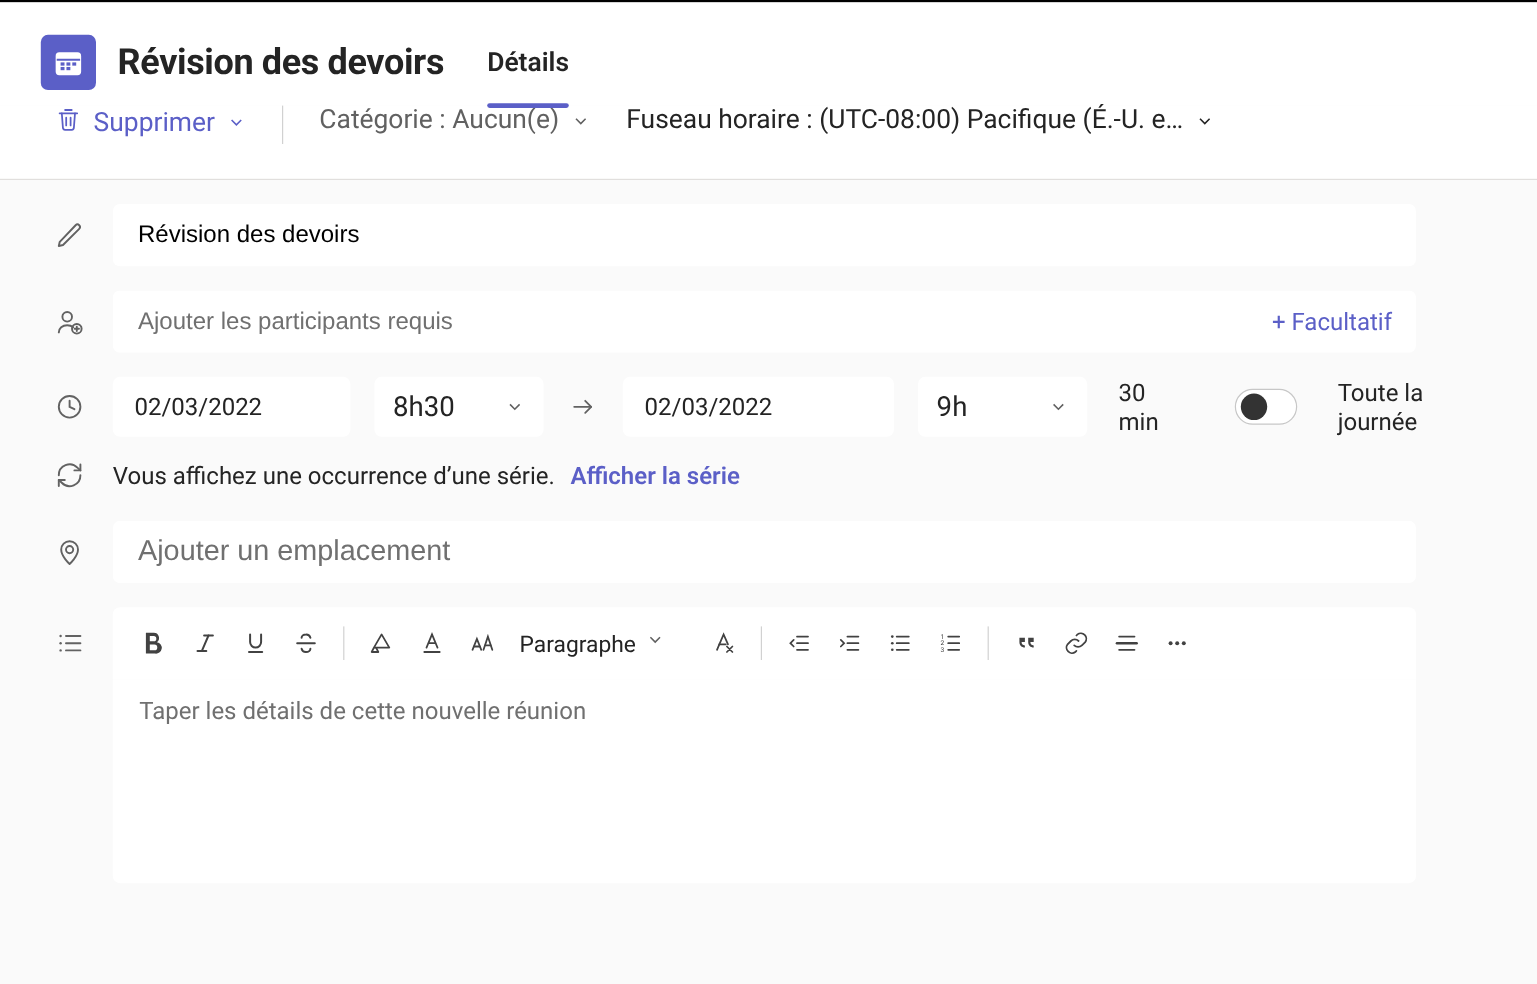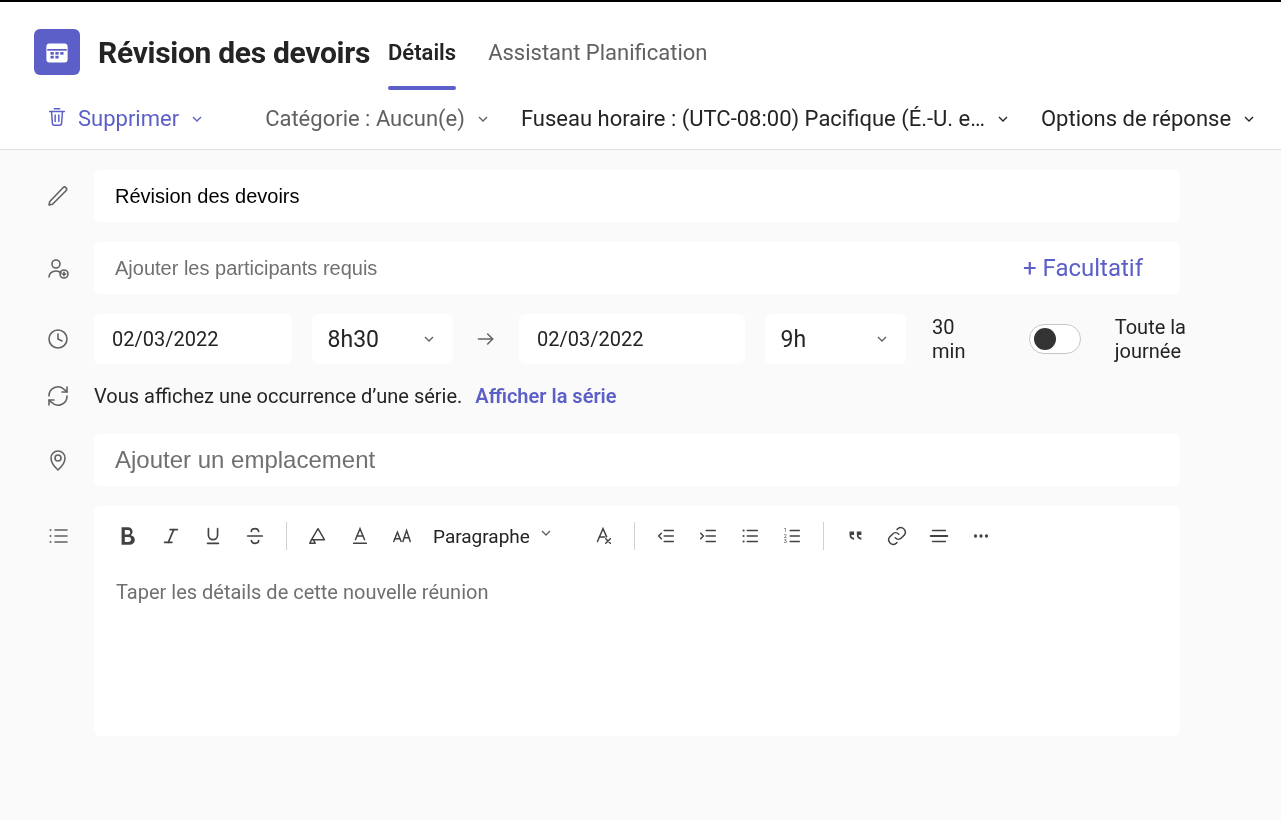--- a/index.html
+++ b/index.html
@@ -35,38 +35,38 @@
     height: 86px;
   }
   .app-icon {
     width: 46px; height: 46px;
     background: var(--purple);
     border-radius: 6px;
     display: flex; align-items: center; justify-content: center;
   }
   .app-icon svg { width: 26px; height: 26px; }
   .page-title { font-size: 30px; font-weight: 700; letter-spacing: -0.3px; }
-  .tabs { display: flex; gap: 32px; margin-left: 0; align-self: stretch; }
+  .tabs { display: flex; margin-left: 18px; align-self: stretch; }
   .tab {
     font-size: 22px;
     color: var(--text-secondary);
     display: flex; align-items: center;
     height: 100%;
     position: relative;
     cursor: pointer;
   }
   .tab.active { color: var(--text); font-weight: 600; }
   .tab.active::after {
     content: ""; position: absolute; left: 0; right: 0; bottom: -2px;
     height: 4px; background: var(--purple); border-radius: 2px;
   }
 
   
   .toolbar {
-    display: flex; align-items: center;
+    display: flex; align-items: flex-start;
     padding: 0 44px 0 46px;
     height: 62px;
     background: var(--bg);
     border-bottom: 1px solid var(--border);
     gap: 30px;
   }
   .toolbar-item {
     display: flex; align-items: center; gap: 10px;
     color: var(--text); font-size: 22px; cursor: pointer;
     white-space: nowrap;
@@ -98,21 +98,21 @@
     border-radius: 6px;
     height: 52px;
     padding: 0 18px;
     display: flex; align-items: center;
     font-size: 20px;
   }
   .field-box.full { flex: 1; max-width: 1086px; }
   .title-input { flex: 1; font-size: 20px; border:none; outline:none; background:transparent; }
   .attendee-box { position: relative; }
   .attendee-box input { flex:1; border:none; outline:none; font-size:20px; background:transparent; }
-  .optional-link { color: var(--purple); font-size: 24px; position:absolute; right:36px; cursor:pointer;text-align:center; }
+  .optional-link { color: var(--purple); font-size: 20px; position:absolute; right:19px; cursor:pointer;text-align:center; }
 
   
   .time-row { align-items:center; }
   .date-box {
     background: var(--bg); border-radius:6px; height:50px;
     display:flex; align-items:center; padding:0 18px; font-size:20px;
     width: 210px;
   }
   .time-select {
     background: var(--bg); border-radius:6px; height:50px;
@@ -167,21 +167,20 @@
       <rect x="6" y="12" width="3" height="2.5" fill="#5b5fc7" stroke="none"></rect>
       <rect x="10.5" y="12" width="3" height="2.5" fill="#5b5fc7" stroke="none"></rect>
       <rect x="15" y="12" width="3" height="2.5" fill="#5b5fc7" stroke="none"></rect>
       <rect x="6" y="15.5" width="3" height="2.5" fill="#5b5fc7" stroke="none"></rect>
       <rect x="10.5" y="15.5" width="3" height="2.5" fill="#5b5fc7" stroke="none"></rect>
     </svg>
   </div>
   <div class="page-title">Révision des devoirs</div>
   <div class="tabs">
     <div class="tab active">Détails</div>
-    <div class="tab">Assistant Planification</div>
   </div>
 </div>
 
 <div class="toolbar">
   <div class="toolbar-item purple">
     <span class="trash-icon">
       <svg viewBox="0 0 24 24" fill="none" stroke="currentColor" stroke-width="1.6" stroke-linecap="round">
         <path d="M4 7h16"></path>
           <path d="M9 4h6"></path>
         <path d="M6 7l1 13a2 2 0 0 0 2 2h6a2 2 0 0 0 2-2l1-13"></path>
@@ -206,28 +205,20 @@
     </span>
   </div>
   <div class="toolbar-item">
     <span>Fuseau horaire : (UTC-08:00) Pacifique (É.-U. e…</span>
     <span class="chev">
       <svg viewBox="0 0 24 24" fill="none" stroke="currentColor" stroke-width="2">
           <polyline points="6 9 12 15 18 9"></polyline>
         </svg>
     </span>
   </div>
-  <div class="toolbar-item" style="margin-left:auto;">
-    <span>Options de réponse</span>
-    <span class="chev">
-      <svg viewBox="0 0 24 24" fill="none" stroke="currentColor" stroke-width="2">
-          <polyline points="6 9 12 15 18 9"></polyline>
-        </svg>
-    </span>
-  </div>
 </div>
 
 <div class="form">
 
   <div class="row">
     <div class="row-icon">
       <svg viewBox="0 0 24 24" fill="none" stroke="currentColor" stroke-width="1.6" stroke-linecap="round" stroke-linejoin="round">
         <path d="M3 21l3.5-.8L20 6.7a2.1 2.1 0 0 0-3-3L3.8 17.5 3 21z"></path>
       </svg>
     </div>

